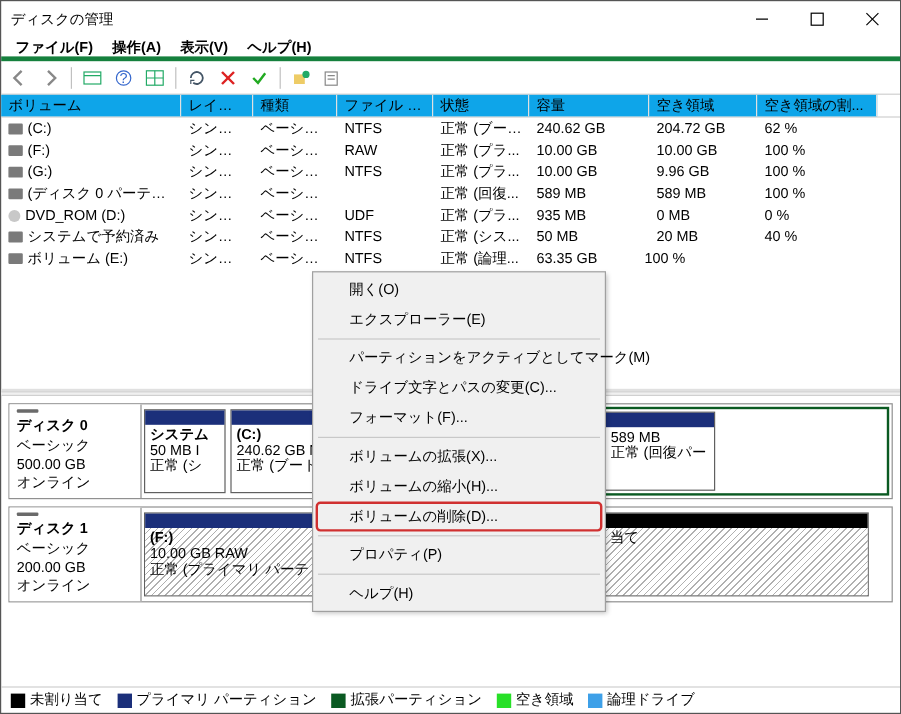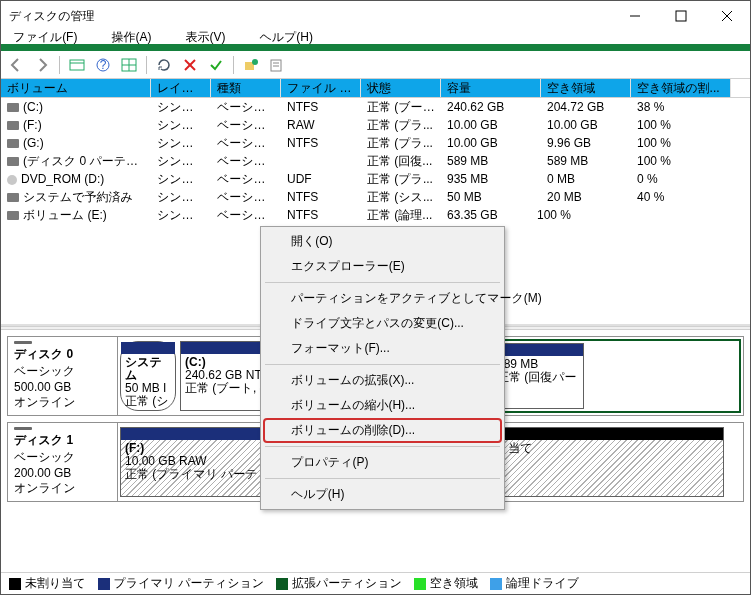--- a/index.html
+++ b/index.html
@@ -3,21 +3,21 @@
 <meta charset="utf-8">
 <style>
 * { box-sizing: border-box; margin: 0; padding: 0; font-family: "Yu Gothic UI", "Meiryo", sans-serif; font-size: 12px; }
 html, body { width: 751px; height: 595px; overflow: hidden; background: #fff; }
 .window { width: 751px; height: 595px; border: 1px solid #555; display: flex; flex-direction: column; background: #fff; }
 .titlebar { height: 30px; display: flex; align-items: center; padding-left: 8px; }
 .titlebar .title { flex: 1; }
 .title-btns { display: flex; }
 .title-btns div { width: 46px; height: 30px; display: flex; align-items: center; justify-content: center; }
 .title-btns svg { width: 12px; height: 12px; }
-.menubar { height: 20px; display: flex; align-items: center; gap: 22px; padding: 0 6px; border-bottom: 7px solid #15803d; }
+.menubar { height: 20px; display: flex; align-items: center; gap: 4px; padding: 0 6px; border-bottom: 4px solid #15803d; font-weight: bold; }
 .menubar span { padding: 2px 6px; }
 .toolbar { height: 28px; display: flex; align-items: center; gap: 4px; padding: 0 4px; border-bottom: 1px solid #d0d0d0; }
 .tbtn { width: 22px; height: 22px; display: flex; align-items: center; justify-content: center; border: 1px solid transparent; }
 .tbtn svg { width: 16px; height: 16px; }
 .tsep { width: 1px; height: 18px; background: #c0c0c0; margin: 0 2px; }
 .grid { flex: 0 0 auto; border-bottom: 2px solid #e0e0e0; }
 .ghead, .grow { display: flex; }
 .ghead div, .gcell { padding: 2px 6px; overflow: hidden; white-space: nowrap; text-overflow: ellipsis; height: 18px; line-height: 14px; }
 .ghead { border-bottom: 1px solid #d0d0d0; }
 .ghead div { border-right: 1px solid #e0e0e0; background: #0ea5e9; }
@@ -165,21 +165,21 @@
       </div>
     <div id="gbody">
         <div class="grow">
           <div class="gcell c0"><span class="vol-icon"></span>(C:)</div>
           <div class="gcell c1">シンプル</div>
           <div class="gcell c2">ベーシック</div>
           <div class="gcell c3">NTFS</div>
           <div class="gcell c4">正常 (ブート...</div>
           <div class="gcell c5">240.62 GB</div>
           <div class="gcell c6">204.72 GB</div>
-          <div class="gcell c7">38 %</div>
+          <div class="gcell c7">62 %</div>
         </div>
         <div class="grow">
           <div class="gcell c0"><span class="vol-icon"></span>(F:)</div>
           <div class="gcell c1">シンプル</div>
           <div class="gcell c2">ベーシック</div>
           <div class="gcell c3">RAW</div>
           <div class="gcell c4">正常 (プラ...</div>
           <div class="gcell c5">10.00 GB</div>
           <div class="gcell c6">10.00 GB</div>
           <div class="gcell c7">100 %</div>
@@ -242,21 +242,21 @@
   <div class="lower" id="disks">
       <div class="diskrow">
         <div class="diskinfo">
           <div class="icon"></div>
           <b>ディスク 0</b>
           <span>ベーシック</span>
           <span>500.00 GB</span>
           <span>オンライン</span>
         </div>
         <div class="diskparts">
-          <div class="part" style="width: 56px; border-radius: 18px;">
+          <div class="part" style="width: 68px;">
             <div class="pbar primary"></div>
             <div class="pbody">
               <div style="font-weight: bold;">システム</div>
               <div>50 MB I</div>
               <div>正常 (シ</div>
             </div>
           </div>
           <div class="part" style="width: 100px;">
             <div class="pbar primary"></div>
             <div class="pbody">

